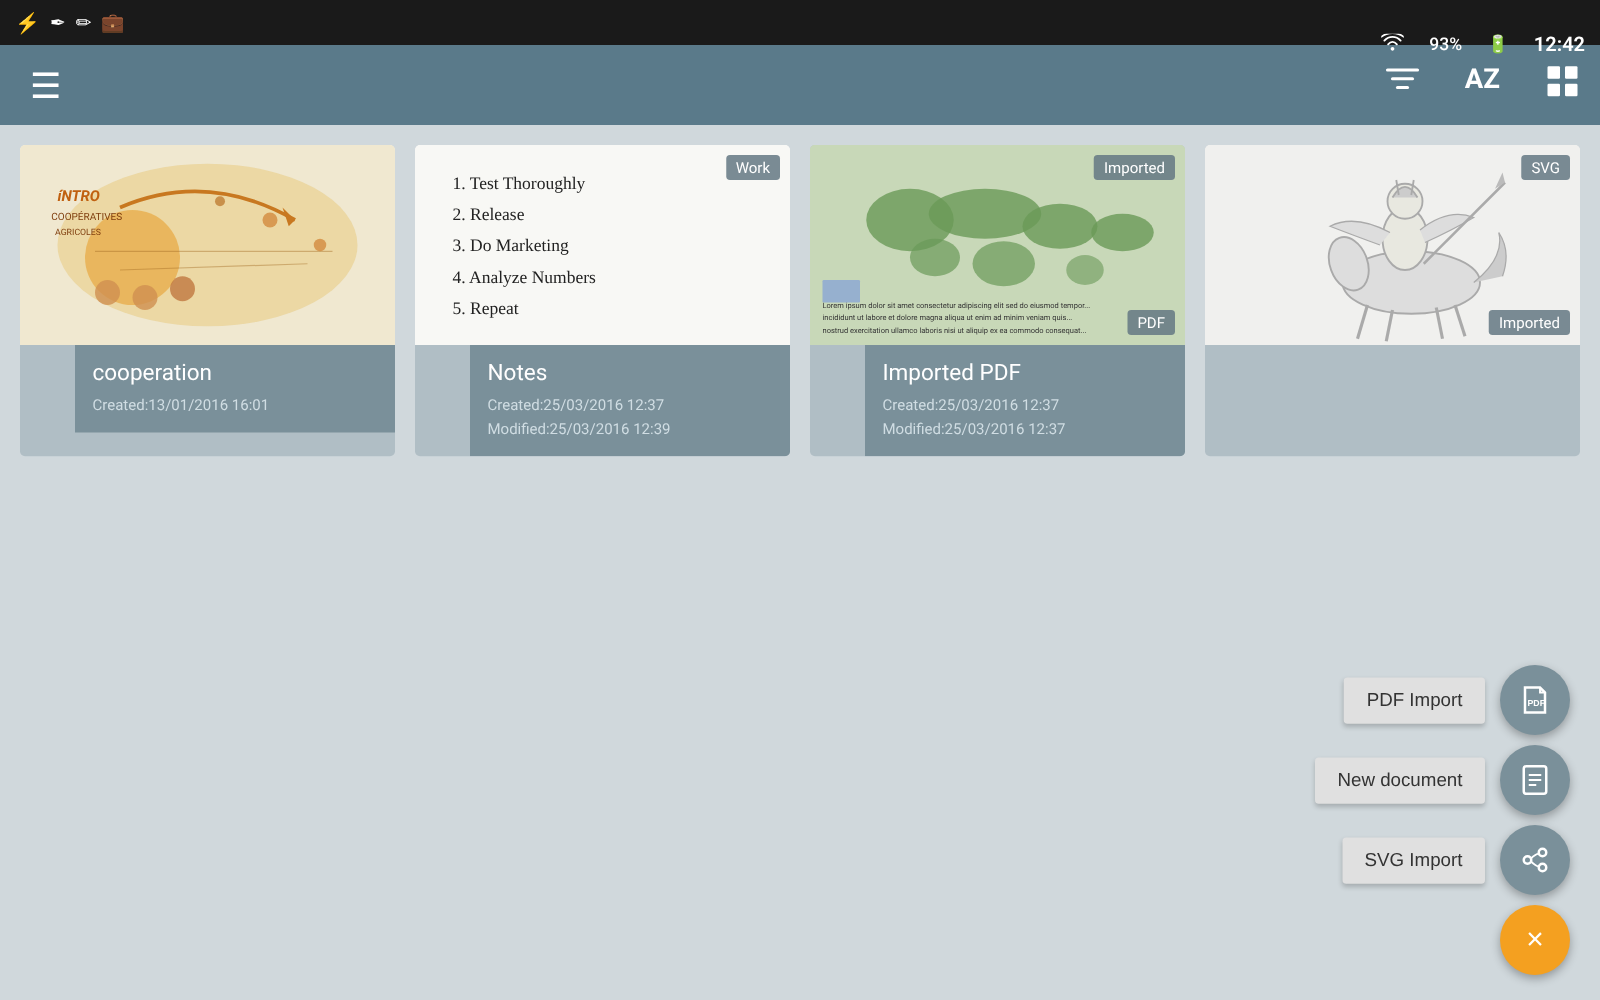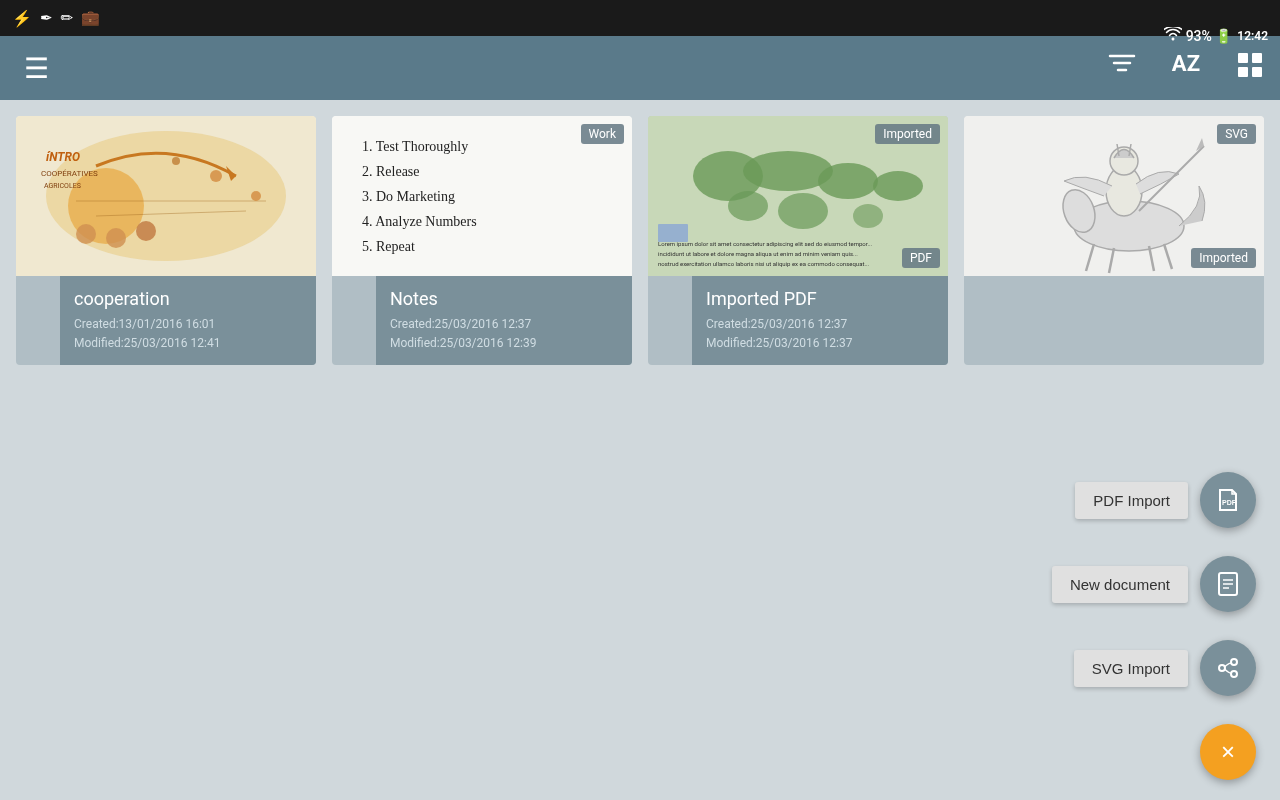--- a/index.html
+++ b/index.html
@@ -25,21 +25,21 @@
       font-size: 13px;
     }
     .status-left {
       display: flex;
       align-items: center;
       gap: 8px;
     }
     .status-right {
       display: flex;
       align-items: center;
-      gap: 4px;
+      gap: 20px;
       font-size: 14px;
       font-weight: 500;
       margin-top: 35px;
     }
 
     
     #toolbar {
       width: 100%;
       height: 64px;
       background: #5a7a8a;
@@ -147,21 +147,21 @@
     }
 
     
     .fab-area {
       position: absolute;
       right: 24px;
       bottom: 20px;
       display: flex;
       flex-direction: column;
       align-items: flex-end;
-      gap: 28px;
+      gap: 8px;
     }
 
     .fab-row {
       display: flex;
       align-items: center;
       gap: 12px;
     }
 
     .fab-label {
       background: #e0e0e0;
@@ -209,21 +209,21 @@
     <span>
       <svg width="18" height="14" viewBox="0 0 18 14" fill="white">
         <path d="M9 10.5 C9.8 10.5 10.5 11.2 10.5 12 C10.5 12.8 9.8 13.5 9 13.5 C8.2 13.5 7.5 12.8 7.5 12 C7.5 11.2 8.2 10.5 9 10.5Z"></path>
         <path d="M5.5 8.5 C6.5 7.3 7.7 6.5 9 6.5 C10.3 6.5 11.5 7.3 12.5 8.5" stroke="white" stroke-width="1.5" fill="none" stroke-linecap="round"></path>
         <path d="M2.5 5.5 C4.3 3.5 6.5 2.5 9 2.5 C11.5 2.5 13.7 3.5 15.5 5.5" stroke="white" stroke-width="1.5" fill="none" stroke-linecap="round"></path>
         <path d="M0 2.5 C2.5 0.5 5.5 -0.5 9 -0.5 C12.5 -0.5 15.5 0.5 18 2.5" stroke="white" stroke-width="1.5" fill="none" stroke-linecap="round"></path>
       </svg>
     </span>
     <span>93%</span>
     <span>🔋</span>
-    <span style="font-size:12px; font-weight:600;">12:42</span>
+    <span style="font-size:16px; font-weight:600;">12:42</span>
   </div>
 </div>
 
 <div id="toolbar">
   <div class="toolbar-left">
     <span class="hamburger-btn">☰</span>
   </div>
   <div class="toolbar-right">
     <span class="toolbar-icon">
       <svg width="28" height="24" viewBox="0 0 28 24" fill="white">
@@ -271,21 +271,20 @@
 
           <circle cx="200" cy="60" r="6" fill="#d08030" opacity="0.7"></circle>
           <circle cx="240" cy="80" r="5" fill="#d08030" opacity="0.7"></circle>
           <circle cx="160" cy="45" r="4" fill="#b06010" opacity="0.6"></circle>
         </svg>
       </div>
       <div class="doc-info">
         <div class="doc-title">cooperation</div>
         <div class="doc-meta">
           <div>Created:13/01/2016 16:01</div>
-          <div>Modified:25/03/2016 12:41</div>
         </div>
       </div>
     </div>
 
     <div class="doc-card">
       <div class="doc-thumbnail" style="background:#f8f8f5;">
         <div class="doc-badge">Work</div>
         <svg width="100%" height="100%" viewBox="0 0 300 160" xmlns="http://www.w3.org/2000/svg">
           <rect width="300" height="160" fill="#f8f8f5"></rect>
 

